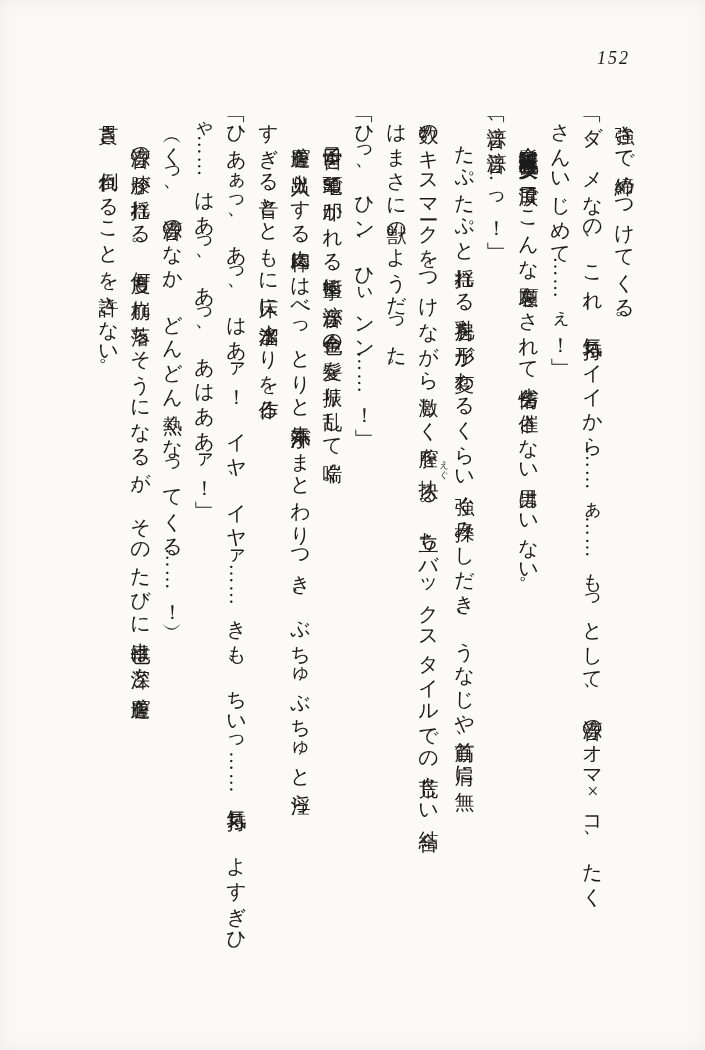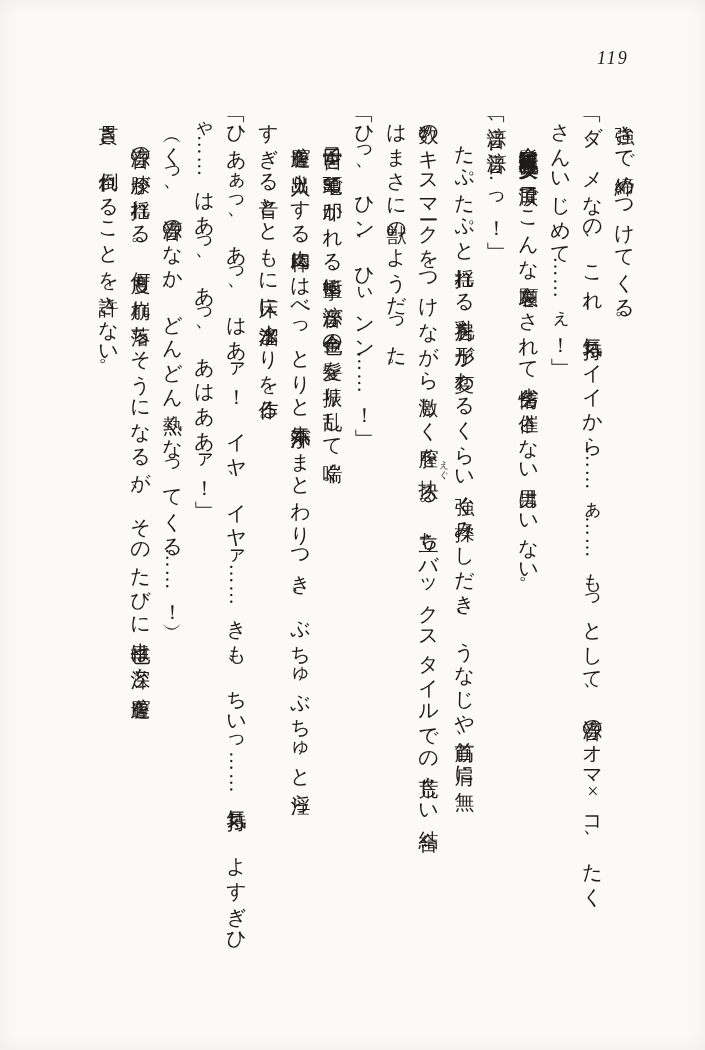--- a/index.html
+++ b/index.html
@@ -50,21 +50,21 @@
     font-size: 9px;
     letter-spacing: 0;
     line-height: 1;
     color: var(--ink, #1c1c1c);
   }
 </style>
 </head>
 <body>
 
 <div class="page" style="--paper: #fbfaf8; --ink: #1c1c1c;">
-  <div class="page-number">119</div>
+  <div class="page-number">152</div>
   <div class="text-block">
       <div class="column">強さで締めつけてくる。</div>
       <div class="column">「ダ、メなの、これ、気持ちイイから……ぁ……もっとして、涼音のオマ×コ、たく</div>
       <div class="column">さんいじめて……ぇ！」</div>
       <div class="column indent">金髪碧眼爆乳美少女に涙目でこんな哀願をされて劣情を催さない男はいない。</div>
       <div class="column">「涼音、涼音……っ！」</div>
       <div class="column indent">たぷたぷと揺れる乳房を形が変わるくらい強く揉みしだき、うなじや首筋、肩に無</div>
       <div class="column">数のキスマークをつけながら激しく膣を<ruby>抉<rt>えぐ</rt></ruby>る。立ちバックスタイルでの荒々しい結合</div>
       <div class="column">はまさに獣のようだった。</div>
       <div class="column">「ひっ、ひン、ひぃンン……！」</div>

